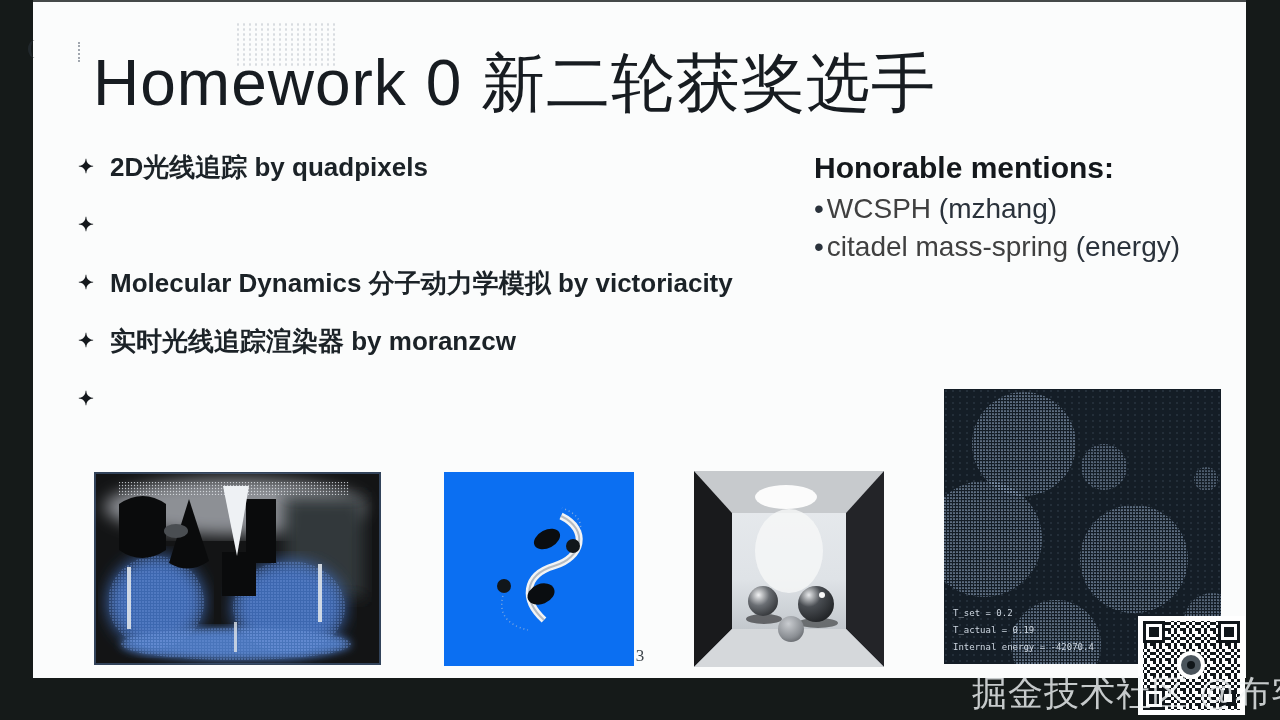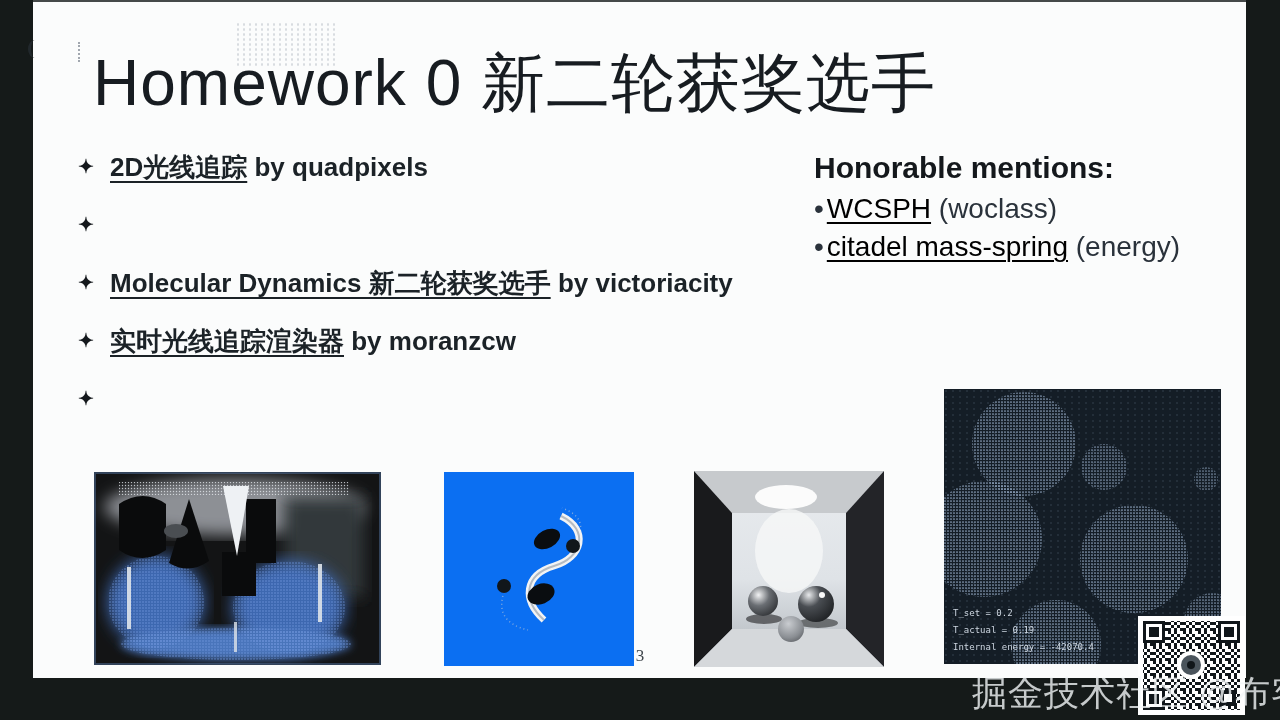--- a/index.html
+++ b/index.html
@@ -8,29 +8,29 @@
   .slide{position:absolute;left:33px;top:0;width:1213px;height:678px;background:#fbfcfc;}
   .slide-topline{position:absolute;left:0;top:0;width:100%;height:2px;background:rgba(18,22,22,.78);}
 
   .title{position:absolute;left:60px;top:40px;margin:0;font-size:64px;font-weight:400;
          letter-spacing:1px;color:#171c21;white-space:nowrap;}
 
   .winners{position:absolute;left:45px;top:150px;margin:0;padding:0;list-style:none;}
   .win-item{display:flex;align-items:flex-start;height:34px;margin-bottom:24px;
             font-size:26px;line-height:34px;font-weight:700;color:#1b2227;white-space:nowrap;}
   .star{width:32px;font-size:19px;line-height:34px;color:#14181c;}
-  .win-link{text-decoration:underline;text-decoration-thickness:2px;text-underline-offset:5px;
+  .win-link{text-decoration-thickness:2px;text-underline-offset:5px;
             color:#1b2227;cursor:pointer;}
 
   .honorable{position:absolute;left:781px;top:152px;width:450px;}
   .hm-heading{font-size:30px;line-height:32px;font-weight:700;color:#14181c;margin:0 0 6px 0;}
   .hm-item{display:flex;font-size:28px;line-height:38px;font-weight:400;color:#2a323b;white-space:nowrap;}
   .hm-dot{margin-right:3px;}
-  .hm-link{text-decoration:underline;text-decoration-thickness:1.5px;text-underline-offset:4px;
-           color:#000000;cursor:pointer;}
+  .hm-link{text-decoration-thickness:1.5px;text-underline-offset:4px;
+           color:#404040;cursor:pointer;}
 
   .thumb{position:absolute;margin:16px;}
   .thumb svg{display:block;width:100%;height:100%;}
   .thumb1{left:45px;top:456px;width:287px;height:193px;}
   .thumb2{left:395px;top:456px;width:190px;height:194px;}
   .thumb3{left:645px;top:455px;width:190px;height:196px;}
   .thumb4{left:895px;top:373px;width:277px;height:275px;}
 
   .page-num{position:absolute;left:597px;top:646px;width:20px;text-align:center;
             font-size:17px;color:#41484e;font-family:"Liberation Serif",serif;}
@@ -60,36 +60,36 @@
     <ul class="winners">
       <li class="win-item">
         <span class="star">✦</span>
         <span><span class="win-link">2D光线追踪</span><span> by quadpixels</span></span>
       </li>
       <li class="win-item">
         <span class="star">✦</span>
       </li>
       <li class="win-item">
         <span class="star">✦</span>
-        <span><span class="win-link">Molecular Dynamics 新二轮获奖选手</span><span> by victoriacity</span></span>
+        <span><span class="win-link">Molecular Dynamics 分子动力学模拟</span><span> by victoriacity</span></span>
       </li>
       <li class="win-item">
         <span class="star">✦</span>
         <span><span class="win-link">实时光线追踪渲染器</span><span> by moranzcw</span></span>
       </li>
       <li class="win-item">
         <span class="star">✦</span>
       </li>
     </ul>
 
     <div class="honorable">
       <p class="hm-heading">Honorable mentions:</p>
       <div class="hm-item">
         <span class="hm-dot">•</span>
-        <span><span class="hm-link">WCSPH</span><span> (woclass)</span></span>
+        <span><span class="hm-link">WCSPH</span><span> (mzhang)</span></span>
       </div>
       <div class="hm-item">
         <span class="hm-dot">•</span>
         <span><span class="hm-link">citadel mass-spring</span><span> (energy)</span></span>
       </div>
     </div>
 
     <figure class="thumb thumb1">
       <svg viewBox="0 0 287 193" preserveAspectRatio="none">
         <defs>

